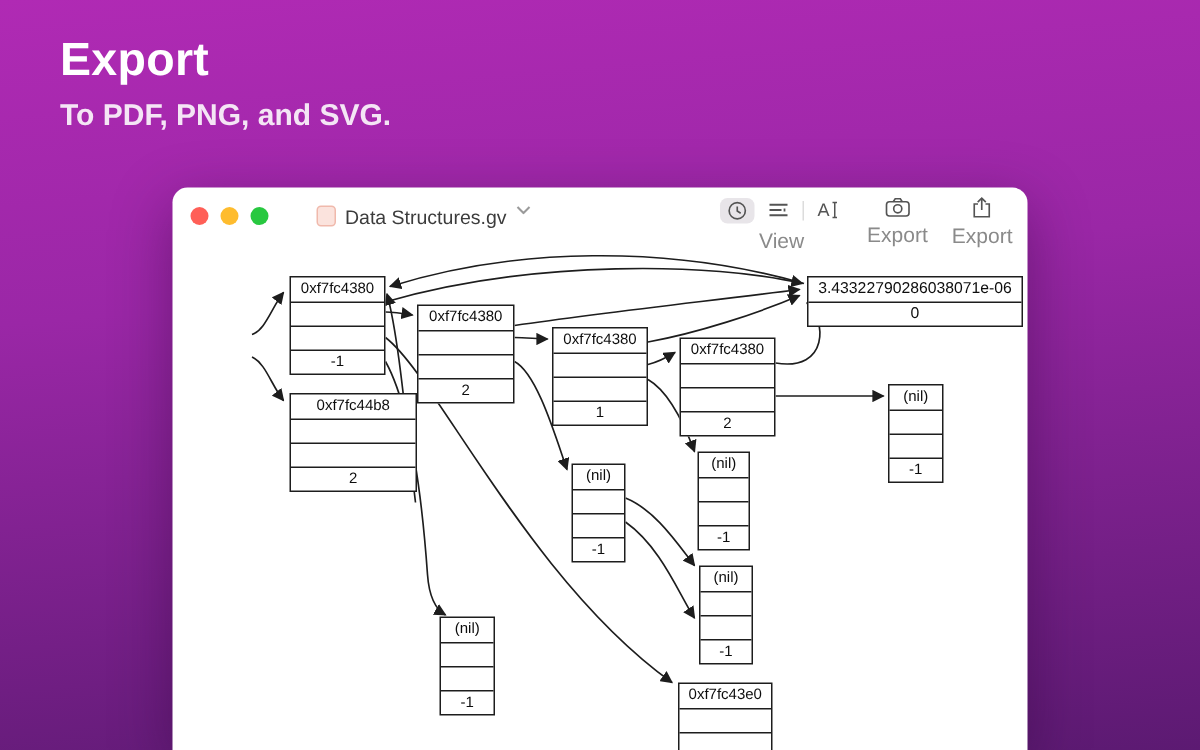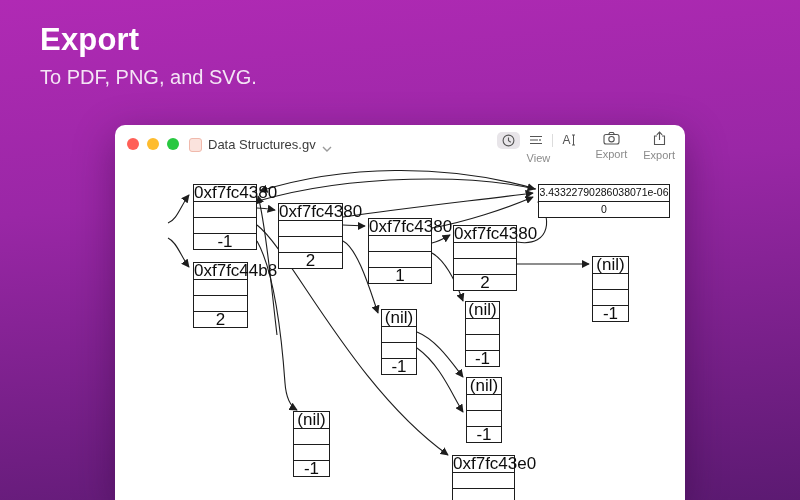--- a/index.html
+++ b/index.html
@@ -4,49 +4,49 @@
 <style>
   html,body{margin:0;padding:0;}
   .page{
     position:relative;width:800px;height:500px;overflow:hidden;
     background:linear-gradient(175deg,#b02ab4 0%,#9a27a6 38%,#5c1a72 100%);
     font-family:"Liberation Sans", sans-serif;
   }
   
   .hero{position:absolute;left:40px;top:22px;color:#fff;}
   .hero h1{margin:0;font-size:31px;font-weight:700;letter-spacing:.2px;}
-  .hero p{margin:8px 0 0 0;font-size:20px;font-weight:400;color:rgba(255,255,255,.88);}
+  .hero p{margin:8px 0 0 0;font-size:20px;font-weight:700;color:rgba(255,255,255,.88);}
   
   .window{
     position:absolute;left:115px;top:125px;width:570px;height:375px;
     background:#fff;border-radius:10px 10px 0 0;
     box-shadow:0 12px 40px rgba(40,0,50,.40);
   }
   .titlebar{
     position:relative;height:38px;display:flex;align-items:center;
     padding:0 12px;box-sizing:border-box;
   }
   .lights{display:flex;gap:8px;align-items:center;}
   .light{width:12px;height:12px;border-radius:50%;border:none;padding:0;}
-  .doc-title{display:flex;align-items:flex-end;gap:6px;margin-left:10px;cursor:default;}
+  .doc-title{display:flex;align-items:flex-start;gap:6px;cursor:default;padding-left:32px;}
   .doc-icon{width:13px;height:14px;border-radius:3px;background:#fbe3dd;border:1px solid #f0b9ac;box-sizing:border-box;}
   .doc-name{font-size:13px;color:#3c3c3c;}
   .toolbar{position:absolute;right:10px;top:5px;display:flex;gap:16px;align-items:flex-start;}
   .tool-group{display:flex;flex-direction:column;align-items:center;}
   .tool-icons{display:flex;align-items:center;gap:6px;height:20px;}
-  .tool-label{font-size:11px;color:#8a8a8a;margin-top:2px;}
+  .tool-label{font-size:14px;color:#8a8a8a;margin-top:2px;}
   .tool-btn{background:none;border:none;padding:1px 3px;display:flex;align-items:center;justify-content:center;color:#545454;cursor:default;}
   .tool-btn.selected{background:#e8e5e9;border-radius:5px;padding:2px 5px;}
   .tb-divider{width:1px;height:13px;background:#dcdcdc;}
   .a-ico{font-size:12px;color:#545454;display:flex;align-items:center;gap:1px;}
   
   .graph{position:absolute;left:0;top:38px;right:0;bottom:0;overflow:hidden;}
   .edges{position:absolute;left:0;top:-38px;width:570px;height:380px;}
   .gnode{position:absolute;background:#fff;border:1px solid #1d1d1d;box-sizing:border-box;z-index:2;margin-top:-38px;}
-  .grow{height:16px;line-height:15px;font-size:17px;text-align:center;color:#0d0d0d;border-top:1px solid #1d1d1d;box-sizing:border-box;white-space:nowrap;}
+  .grow{height:16px;line-height:15px;font-size:10px;text-align:center;color:#0d0d0d;border-top:1px solid #1d1d1d;box-sizing:border-box;white-space:nowrap;}
   .grow:first-child{border-top:none;}
   .gnode.small-font .grow{font-size:10.5px;}
 </style>
 </head>
 <body>
 
 <div class="page">
 
   <div class="hero">
     <h1>Export</h1>
@@ -148,21 +148,21 @@
       </svg>
 
 
       <div class="gnode" style="left:78px;top:59px;width:64px">
         <div class="grow">0xf7fc4380</div>
         <div class="grow"></div>
         <div class="grow"></div>
         <div class="grow">-1</div>
       </div>
 
-      <div class="gnode" style="left:78px;top:137px;width:55px">
+      <div class="gnode" style="left:78px;top:137px;width:85px">
         <div class="grow">0xf7fc44b8</div>
         <div class="grow"></div>
         <div class="grow"></div>
         <div class="grow">2</div>
       </div>
 
       <div class="gnode" style="left:163px;top:78px;width:65px">
         <div class="grow">0xf7fc4380</div>
         <div class="grow"></div>
         <div class="grow"></div>
@@ -176,21 +176,21 @@
         <div class="grow">1</div>
       </div>
 
       <div class="gnode" style="left:338px;top:100px;width:64px">
         <div class="grow">0xf7fc4380</div>
         <div class="grow"></div>
         <div class="grow"></div>
         <div class="grow">2</div>
       </div>
 
-      <div class="gnode small-font" style="left:423px;top:59px;width:132px">
+      <div class="gnode small-font" style="left:423px;top:59px;width:144px">
         <div class="grow">3.43322790286038071e-06</div>
         <div class="grow">0</div>
       </div>
 
       <div class="gnode" style="left:477px;top:131px;width:37px">
         <div class="grow">(nil)</div>
         <div class="grow"></div>
         <div class="grow"></div>
         <div class="grow">-1</div>
       </div>

